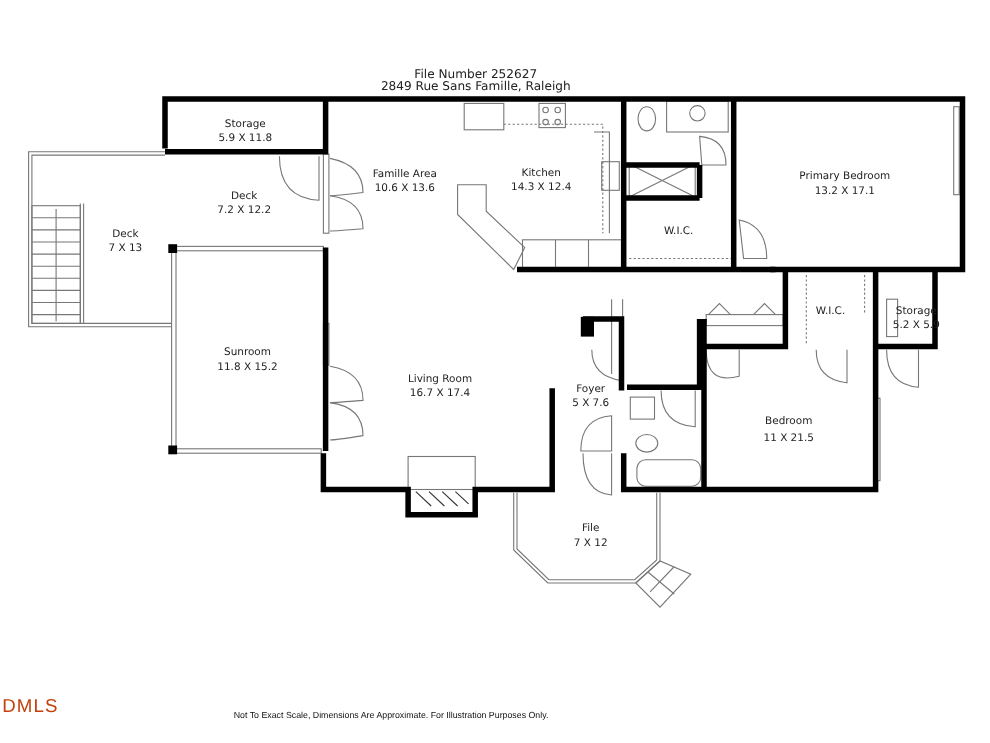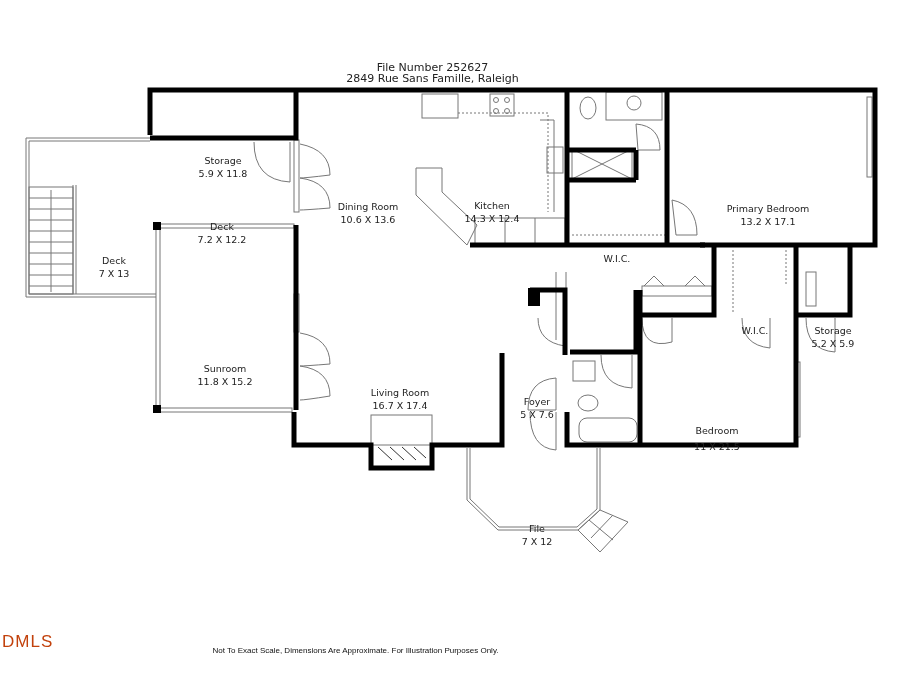--- a/index.html
+++ b/index.html
@@ -1,19 +1,19 @@
 <!DOCTYPE html>
 <html><head>
 <meta charset="utf-8">
 <style>
   html,body{margin:0;padding:0;background:#fff;}
   body{width:900px;height:675px;position:relative;overflow:hidden;font-family:"DejaVu Sans",sans-serif;color:#222;}
   .hdr{position:absolute;left:16px;width:833px;text-align:center;font-size:11px;line-height:11px;}
   .plan{position:absolute;left:0;top:0;}
-  .lbl{position:absolute;text-align:center;font-size:9.5px;line-height:13px;color:#222;transform:translateX(-50%);white-space:nowrap;margin-top:48px;}
+  .lbl{position:absolute;text-align:center;font-size:9.5px;line-height:13px;color:#222;transform:translateX(-50%);white-space:nowrap;}
   .foot{position:absolute;top:646px;left:0;width:711px;text-align:center;font-size:8px;color:#111;font-family:"Liberation Sans",sans-serif;}
   .logo{position:absolute;left:2px;top:632px;font-size:17px;color:#c2410c;letter-spacing:1px;font-family:"Liberation Sans",sans-serif;font-weight:300;}
 </style>
 </head>
 <body>
 
 <div class="hdr" style="top:62px">File Number 252627</div>
 <div class="hdr" style="top:73px">2849 Rue Sans Famille, Raleigh</div>
 
 <svg class="plan" width="900" height="675" viewBox="0 0 900 675">
@@ -137,21 +137,21 @@
 </div>
 <div class="lbl" style="left:222px;top:172px">
   <div>Deck</div>
   <div>7.2 X 12.2</div>
 </div>
 <div class="lbl" style="left:114px;top:206px">
   <div>Deck</div>
   <div>7 X 13</div>
 </div>
 <div class="lbl" style="left:368px;top:152px">
-  <div>Dining Room</div>
+  <div>Famille Area</div>
   <div>10.6 X 13.6</div>
 </div>
 <div class="lbl" style="left:492px;top:151px">
   <div>Kitchen</div>
   <div>14.3 X 12.4</div>
 </div>
 <div class="lbl" style="left:768px;top:154px">
   <div>Primary Bedroom</div>
   <div>13.2 X 17.1</div>
 </div>

